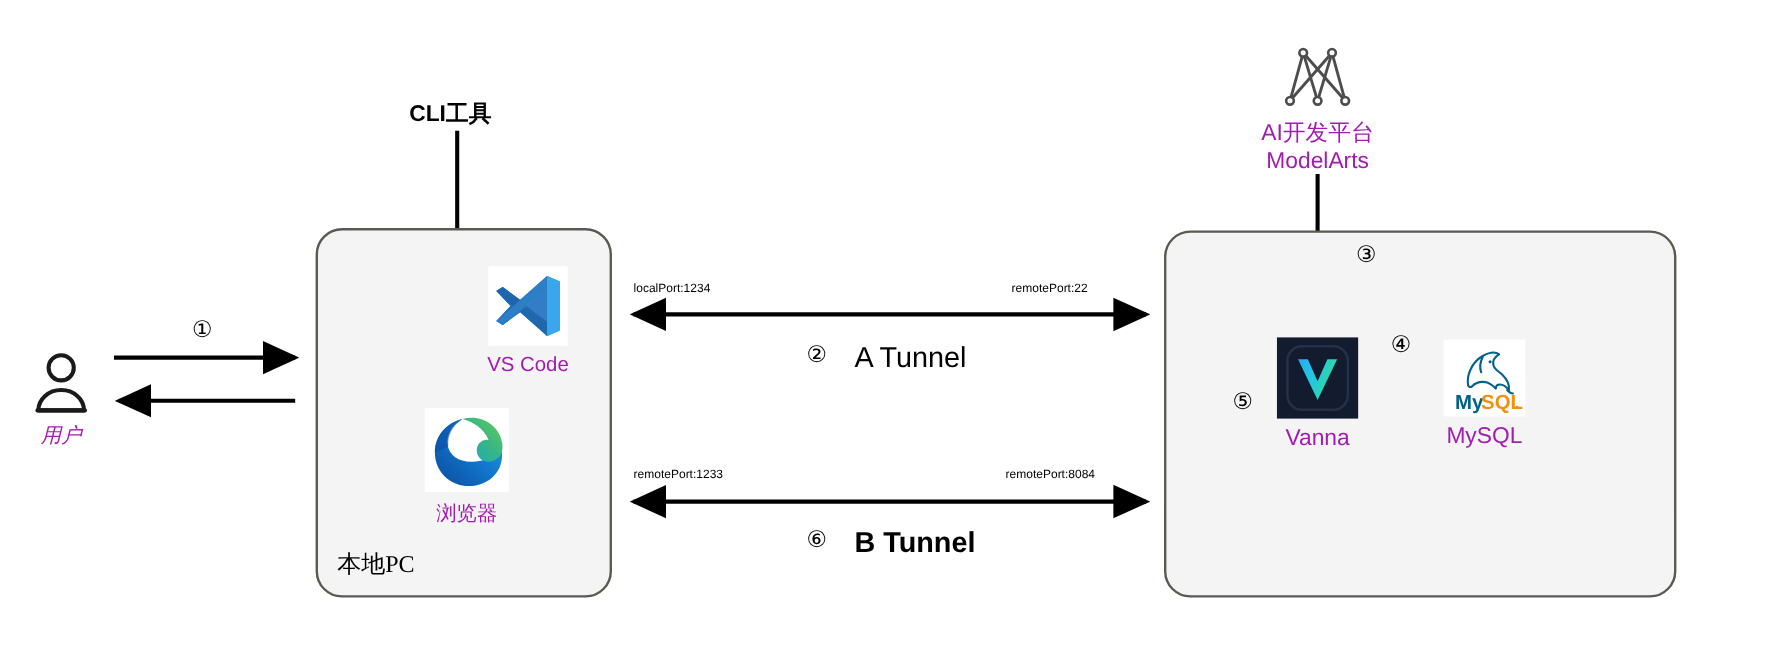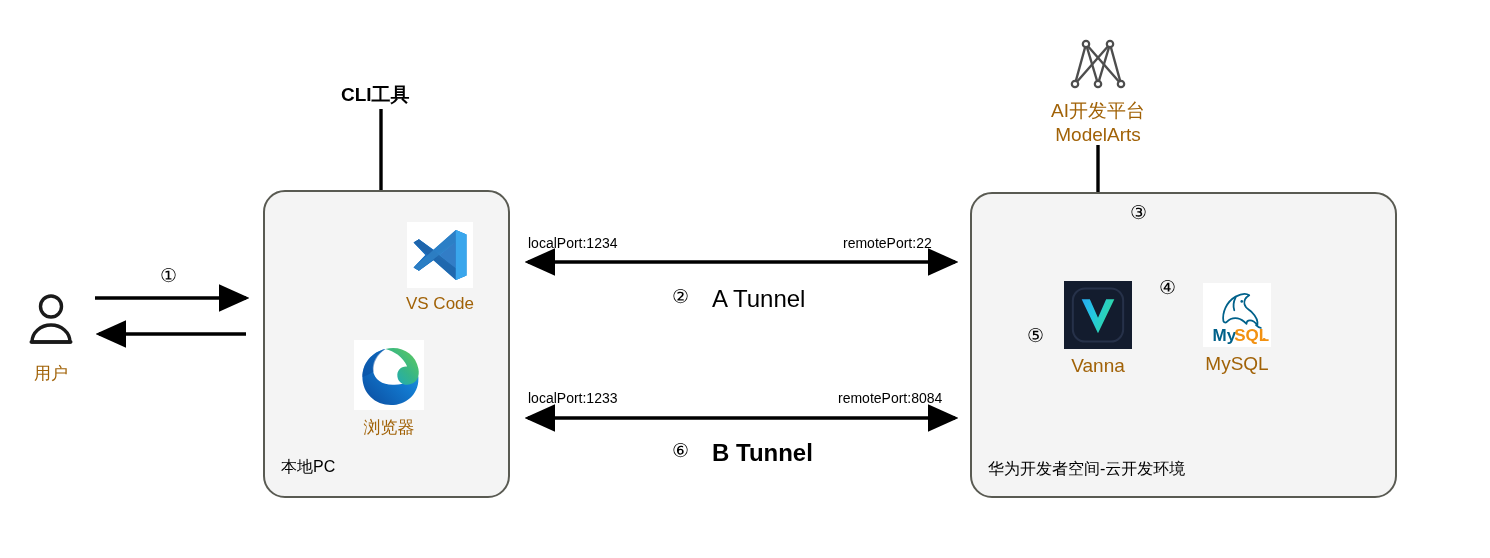--- a/index.html
+++ b/index.html
@@ -19,34 +19,35 @@
   .abs { position: absolute; }
 
   
   .zone {
     border: 2px solid #595a52;
     border-radius: 22px;
     background: #f4f4f4;
     box-sizing: border-box;
   }
   .zone-label {
-    font-size: 16px;
+    font-size: 20px;
     color: #000;
     white-space: nowrap;
+    font-family: Liberation Serif, serif;
   }
 
   
   .lbl {
     font-size: 17px;
-    color: #a16207;
+    color: #a21caf;
     white-space: nowrap;
     text-align: center;
   }
   .lbl-big { font-size: 19px; }
-  .lbl-port { font-size: 14px; text-align: right; }
+  .lbl-port { font-size: 10px; text-align: right; }
   .lbl-bold { font-weight: bold; font-size: 19px; }
   .tunnel-name { font-size: 24px; }
   .circ-num { font-size: 19px; line-height: 1; }
 
   
   .icon-tile {
     background: #ffffff;
     display: block;
   }
 </style>
@@ -79,21 +80,21 @@
     <line x1="1196" y1="311" x2="1150" y2="311" stroke="#000" stroke-width="3.6" marker-end="url(#ah)"></line>
     <line x1="1150" y1="333" x2="1196" y2="333" stroke="#000" stroke-width="3.6" marker-end="url(#ah)"></line>
   </svg>
 
   <div class="abs" style="left:18px;top:292px;width:66px;">
     <svg width="66" height="54" viewBox="0 0 66 54">
       <circle cx="33" cy="14.5" r="10.5" fill="none" stroke="#1a1a1a" stroke-width="3.4"></circle>
       <path d="M14 50 A19 17 0 0 1 52 50 z" fill="none" stroke="#1a1a1a" stroke-width="3.4" stroke-linejoin="round"></path>
       <line x1="13.2" y1="50" x2="52.8" y2="50" stroke="#1a1a1a" stroke-width="3.4" stroke-linecap="round"></line>
     </svg>
-    <div class="lbl" style="margin-top:12px;">用户</div>
+    <div class="lbl" style="margin-top:0;font-style:italic;">用户</div>
   </div>
 
   <div class="abs circ-num" style="left:160px;top:266px;">①</div>
 
   <div class="abs lbl-bold" style="left:341px;top:82px;">CLI工具</div>
 
   <div class="abs zone" style="left:263px;top:190px;width:247px;height:308px;"></div>
 
 
   <div class="abs" style="left:404px;top:222px;width:72px;">
@@ -134,21 +135,21 @@
     <div class="lbl" style="margin-top:6px;">浏览器</div>
   </div>
 
   <div class="abs zone-label" style="left:281px;top:457px;">本地PC</div>
 
   <div class="abs lbl-port" style="left:528px;top:235px;">localPort:1234</div>
   <div class="abs lbl-port" style="left:843px;top:235px;">remotePort:22</div>
   <div class="abs circ-num" style="left:672px;top:287px;">②</div>
   <div class="abs tunnel-name" style="left:712px;top:285px;">A Tunnel</div>
 
-  <div class="abs lbl-port" style="left:528px;top:390px;">localPort:1233</div>
+  <div class="abs lbl-port" style="left:528px;top:390px;">remotePort:1233</div>
   <div class="abs lbl-port" style="left:838px;top:390px;">remotePort:8084</div>
   <div class="abs circ-num" style="left:672px;top:441px;">⑥</div>
   <div class="abs tunnel-name" style="left:712px;top:439px;font-weight:bold;">B Tunnel</div>
 
   <div class="abs" style="left:1038px;top:36px;width:120px;">
     <svg width="62" height="58" viewBox="0 0 62 58" style="display:block;margin:0 auto;">
       <g stroke="#4d4d4d" stroke-width="2.4" fill="none">
         <line x1="8" y1="48" x2="19" y2="8"></line>
         <line x1="19" y1="8" x2="31" y2="48"></line>
         <line x1="31" y1="48" x2="43" y2="8"></line>
@@ -204,15 +205,14 @@
         <path d="M78 62 C80 64 82 66 85 66"></path>
       </g>
       <circle cx="57" cy="27" r="1.9" fill="#00618a"></circle>
       <text x="14" y="85" font-family="Liberation Sans, sans-serif" font-size="25" font-weight="bold" fill="#00618a">My</text>
       <text x="46" y="85" font-family="Liberation Sans, sans-serif" font-size="25" font-weight="bold" fill="#f29111">SQL</text>
       <circle cx="90" cy="83" r="2.1" fill="#f29111"></circle>
     </svg>
     <div class="lbl lbl-big" style="margin-top:6px;">MySQL</div>
   </div>
 
-  <div class="abs zone-label" style="left:988px;top:459px;">华为开发者空间-云开发环境</div>
 
 </div>
 
 </body></html>

